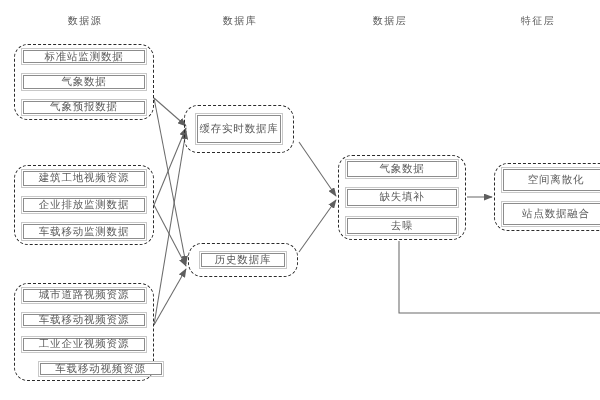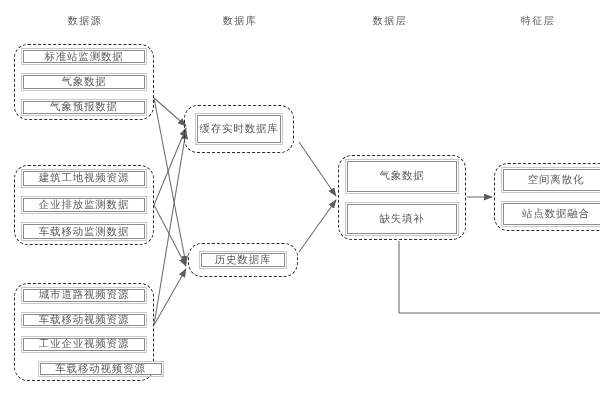--- a/index.html
+++ b/index.html
@@ -141,20 +141,21 @@
       </div>
       <div class="group-box" style="left: 188px; top: 243px; width: 110px; height: 34px; border-color: rgb(43, 43, 43);">
         <div class="group-inner single-wrap">
           <div class="node-box" style="border-color: rgb(140, 140, 140); outline-color: rgb(200, 200, 200); color: rgb(91, 91, 91);">历史数据库</div>
         </div>
       </div>
       <div class="group-box" style="left: 338px; top: 155px; width: 128px; height: 85px; border-color: rgb(43, 43, 43);">
         <div class="group-inner">
           <div class="node-box" style="border-color: rgb(140, 140, 140); outline-color: rgb(200, 200, 200); color: rgb(91, 91, 91);">气象数据</div>
           <div class="node-box" style="border-color: rgb(140, 140, 140); outline-color: rgb(200, 200, 200); color: rgb(91, 91, 91);">缺失填补</div>
+          <div class="node-box" style="border-color: rgb(140, 140, 140); outline-color: rgb(200, 200, 200); color: rgb(91, 91, 91);">去噪</div>
         </div>
       </div>
       <div class="group-box" style="left: 494px; top: 163px; width: 124px; height: 68px; border-color: rgb(43, 43, 43);">
         <div class="group-inner">
           <div class="node-box" style="border-color: rgb(140, 140, 140); outline-color: rgb(200, 200, 200); color: rgb(91, 91, 91);">空间离散化</div>
           <div class="node-box" style="border-color: rgb(140, 140, 140); outline-color: rgb(200, 200, 200); color: rgb(91, 91, 91);">站点数据融合</div>
         </div>
       </div>
     </div>
 

